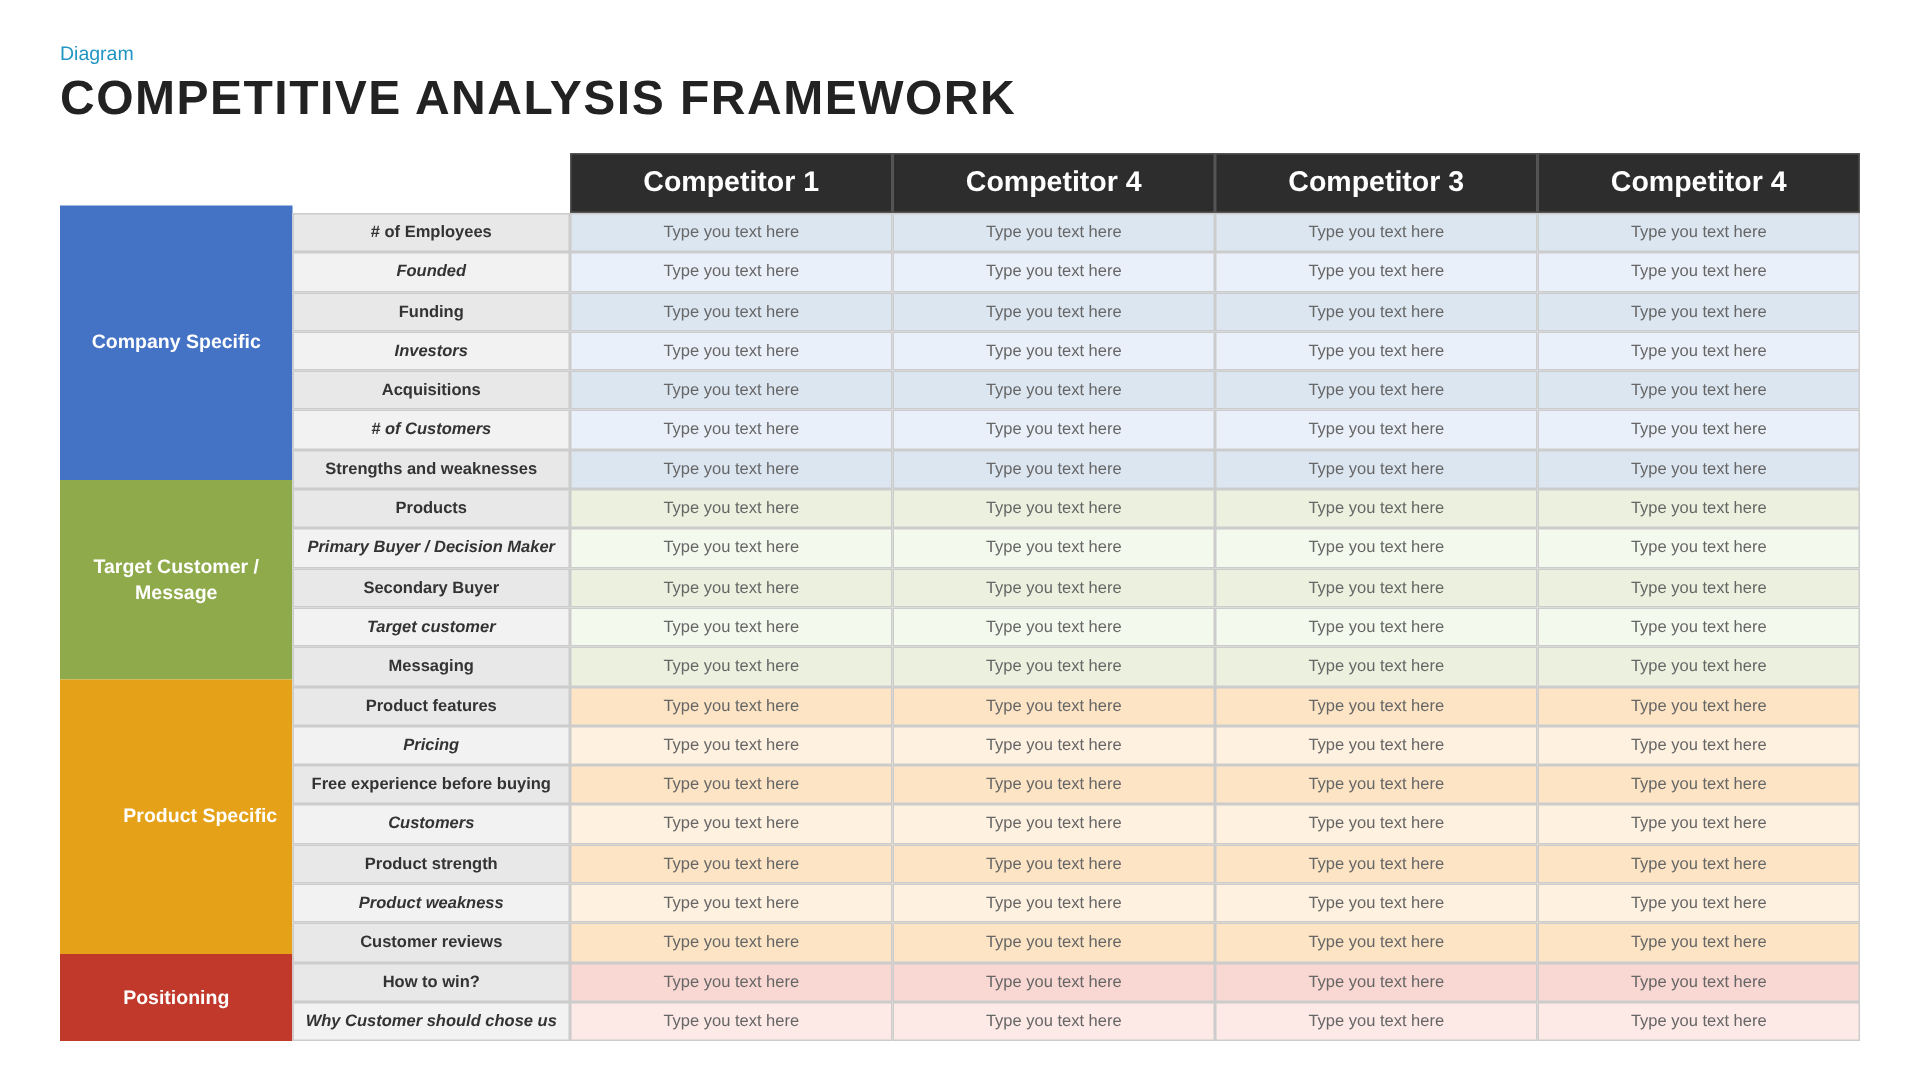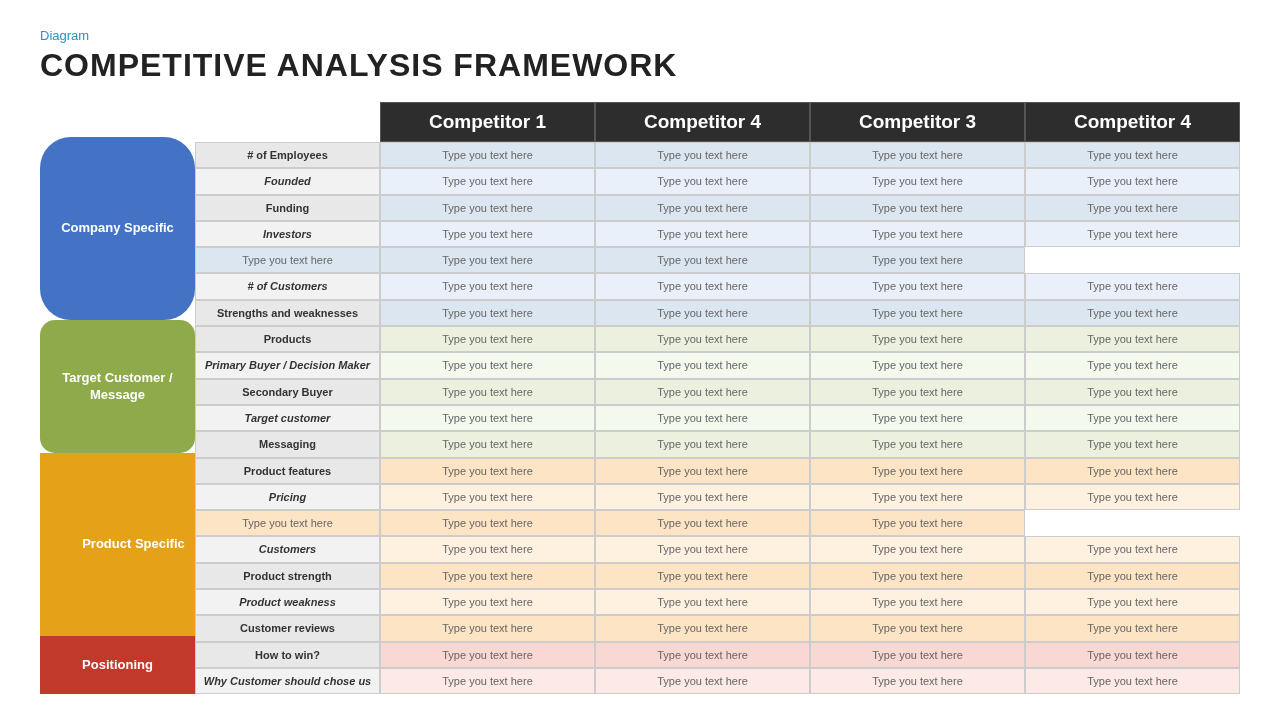--- a/index.html
+++ b/index.html
@@ -46,21 +46,21 @@
       align-items: center;
       justify-content: center;
       color: #fff;
       font-size: 13px;
       font-weight: 700;
       text-align: center;
       padding: 4px 8px;
       line-height: 1.3;
     }
     .cat-company { background: #4472c4; }
-    .cat-target { background: #8faa4b; border-radius: 15px; }
+    .cat-target { background: #8faa4b; }
     .cat-product { background: #e5a117; }
     .cat-positioning { background: #c0392b; }
 
     
     .main-grid {
       flex: 1;
       display: flex;
       flex-direction: column;
     }
     
@@ -126,21 +126,21 @@
 <div class="page">
   <div class="diagram-label">Diagram</div>
   <div class="page-title">COMPETITIVE ANALYSIS FRAMEWORK</div>
 
   <div class="table-wrapper">
 
     <div class="cat-col">
 
       <div style="height:35px;"></div>
 
-      <div class="cat-cell cat-company" style="flex:7;border-radius:31px;">
+      <div class="cat-cell cat-company" style="flex:7;">
         <span>Company Specific</span>
       </div>
 
       <div class="cat-cell cat-target" style="flex:5;">
         <span>Target Customer /  Message</span>
       </div>
 
       <div class="cat-cell cat-product" style="flex:7;padding-left:40px;">
         <span>Product Specific</span>
       </div>
@@ -183,20 +183,21 @@
             <div class="data-cell">Type you text here</div>
           </div>
           <div class="data-row section-company">
             <div class="row-label alt">Investors</div>
             <div class="data-cell alt">Type you text here</div>
             <div class="data-cell alt">Type you text here</div>
             <div class="data-cell alt">Type you text here</div>
             <div class="data-cell alt">Type you text here</div>
           </div>
           <div class="data-row section-company">
+            <div class="row-label">Acquisitions</div>
             <div class="data-cell">Type you text here</div>
             <div class="data-cell">Type you text here</div>
             <div class="data-cell">Type you text here</div>
             <div class="data-cell">Type you text here</div>
           </div>
           <div class="data-row section-company">
             <div class="row-label alt"># of Customers</div>
             <div class="data-cell alt">Type you text here</div>
             <div class="data-cell alt">Type you text here</div>
             <div class="data-cell alt">Type you text here</div>
@@ -252,20 +253,21 @@
             <div class="data-cell">Type you text here</div>
           </div>
           <div class="data-row section-product">
             <div class="row-label alt">Pricing</div>
             <div class="data-cell alt">Type you text here</div>
             <div class="data-cell alt">Type you text here</div>
             <div class="data-cell alt">Type you text here</div>
             <div class="data-cell alt">Type you text here</div>
           </div>
           <div class="data-row section-product">
+            <div class="row-label">Free experience before buying</div>
             <div class="data-cell">Type you text here</div>
             <div class="data-cell">Type you text here</div>
             <div class="data-cell">Type you text here</div>
             <div class="data-cell">Type you text here</div>
           </div>
           <div class="data-row section-product">
             <div class="row-label alt">Customers</div>
             <div class="data-cell alt">Type you text here</div>
             <div class="data-cell alt">Type you text here</div>
             <div class="data-cell alt">Type you text here</div>

